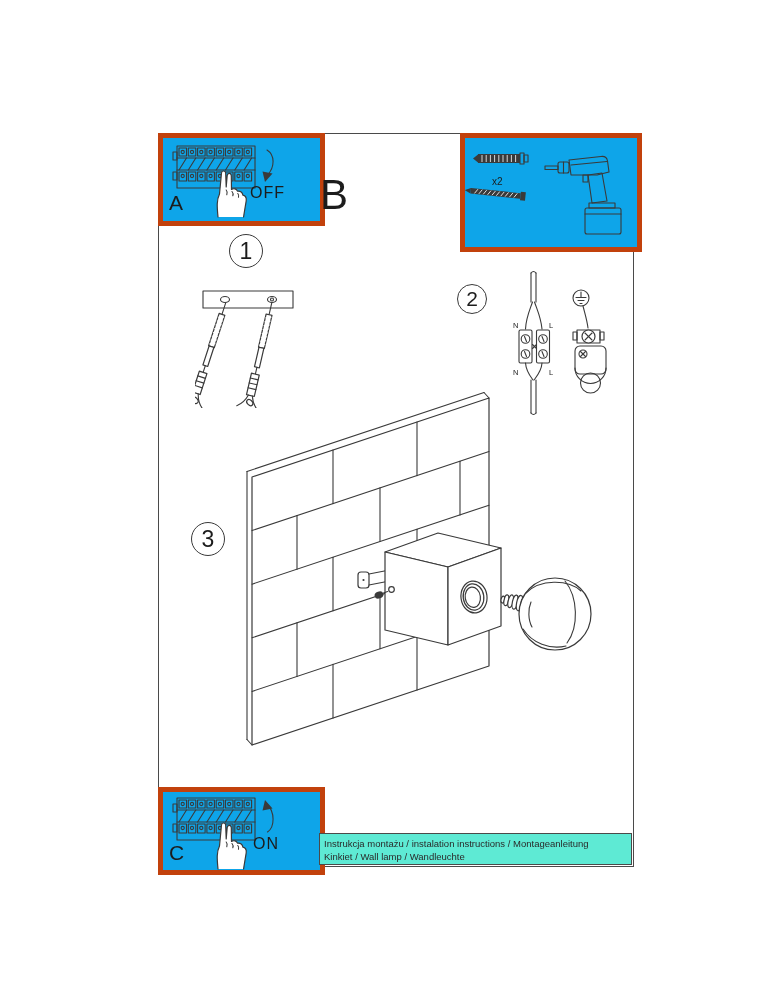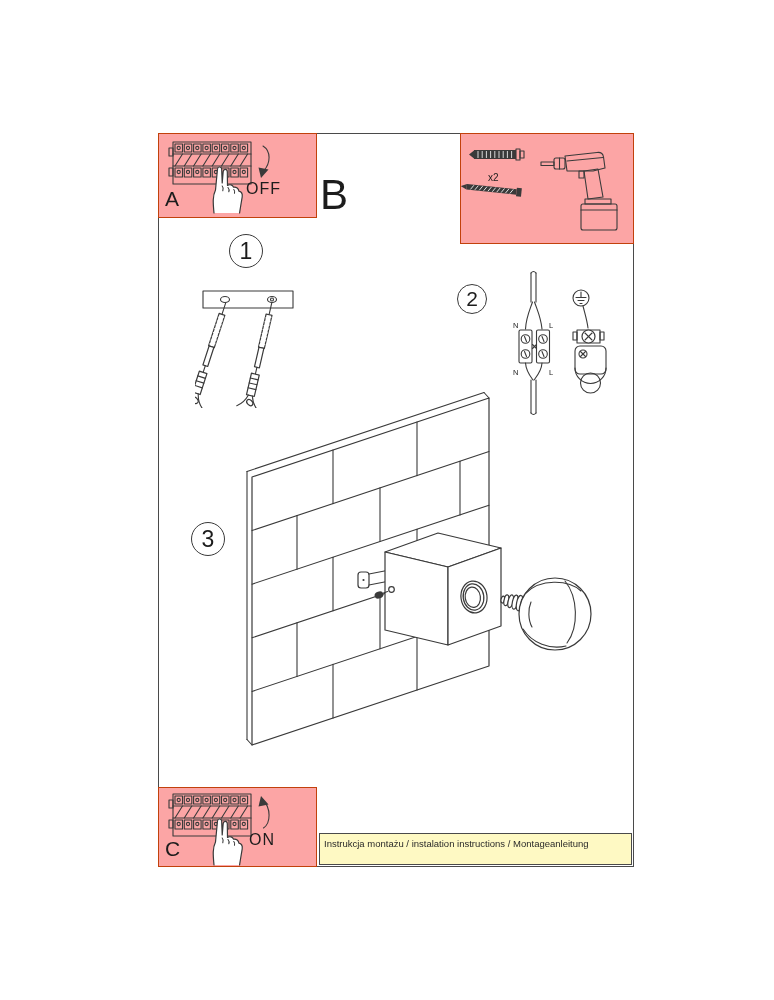--- a/index.html
+++ b/index.html
@@ -1,26 +1,26 @@
 <!DOCTYPE html>
 <html><head>
 <meta charset="utf-8">
 <style>
   html,body{margin:0;padding:0;background:#fff;}
   .page{position:relative;width:774px;height:1000px;background:#fff;overflow:hidden;
         font-family:"Liberation Sans",sans-serif;color:#222;}
   .abs{position:absolute;}
   .frame{position:absolute;border:1px solid #4a4a4a;background:transparent;}
-  .box{position:absolute;border:1px solid #c2410c;background:#fca5a5;}
+  .box{position:absolute;border:5px solid #c2410c;background:#0ea5e9;}
   .corner-label{position:absolute;font-size:21px;color:#1c1c1c;}
   .switch-text{position:absolute;font-size:16px;color:#1c1c1c;letter-spacing:1px;}
   .letter-b{position:absolute;font-size:42px;color:#1c1c1c;line-height:1;}
   .circle-num{position:absolute;border:1.4px solid #3a3a3a;border-radius:50%;
               display:flex;align-items:center;justify-content:center;color:#1c1c1c;background:#fff;}
-  .footer-box{position:absolute;border:1px solid #4a4a4a;background:#fef9c3;padding:3px 0 0 4px;box-sizing:border-box;}
+  .footer-box{position:absolute;border:1px solid #4a4a4a;background:#5eead4;padding:3px 0 0 4px;box-sizing:border-box;}
   .footer-line{font-size:9.5px;color:#2a2a2a;line-height:13px;white-space:nowrap;}
   svg .ln{fill:none;stroke:#3a3a3a;stroke-width:1.1;stroke-linecap:round;stroke-linejoin:round;}
   svg .lnw{fill:#ffffff;stroke:#3a3a3a;stroke-width:1.2;stroke-linecap:round;stroke-linejoin:round;}
   svg .dark{fill:#3a3a3a;stroke:none;}
   svg .wht{fill:none;stroke:#ffffff;stroke-width:0.8;}
   svg .svgtxt{fill:#1c1c1c;stroke:none;font-family:"Liberation Sans",sans-serif;}
 </style>
 </head>
 <body>
 
@@ -388,15 +388,16 @@
         <path class="ln" d="M6.5,32 C14,27 14,12 6,4"></path>
         <polygon class="dark" points="1.5,10.5 11.5,8.5 4,0"></polygon>
       </g>
     </svg>
     <div class="corner-label" style="left:6px;top:49px;">C</div>
     <div class="switch-text" style="left:90px;top:43px;text-align:center;">ON</div>
   </div>
 
   <div class="footer-box" style="left:319px;top:833px;width:313px;height:32px;">
     <div class="footer-line">Instrukcja montażu / instalation instructions / Montageanleitung</div>
+    <div class="footer-line">Kinkiet / Wall lamp / Wandleuchte</div>
   </div>
 
 </div>
 
 </body></html>

